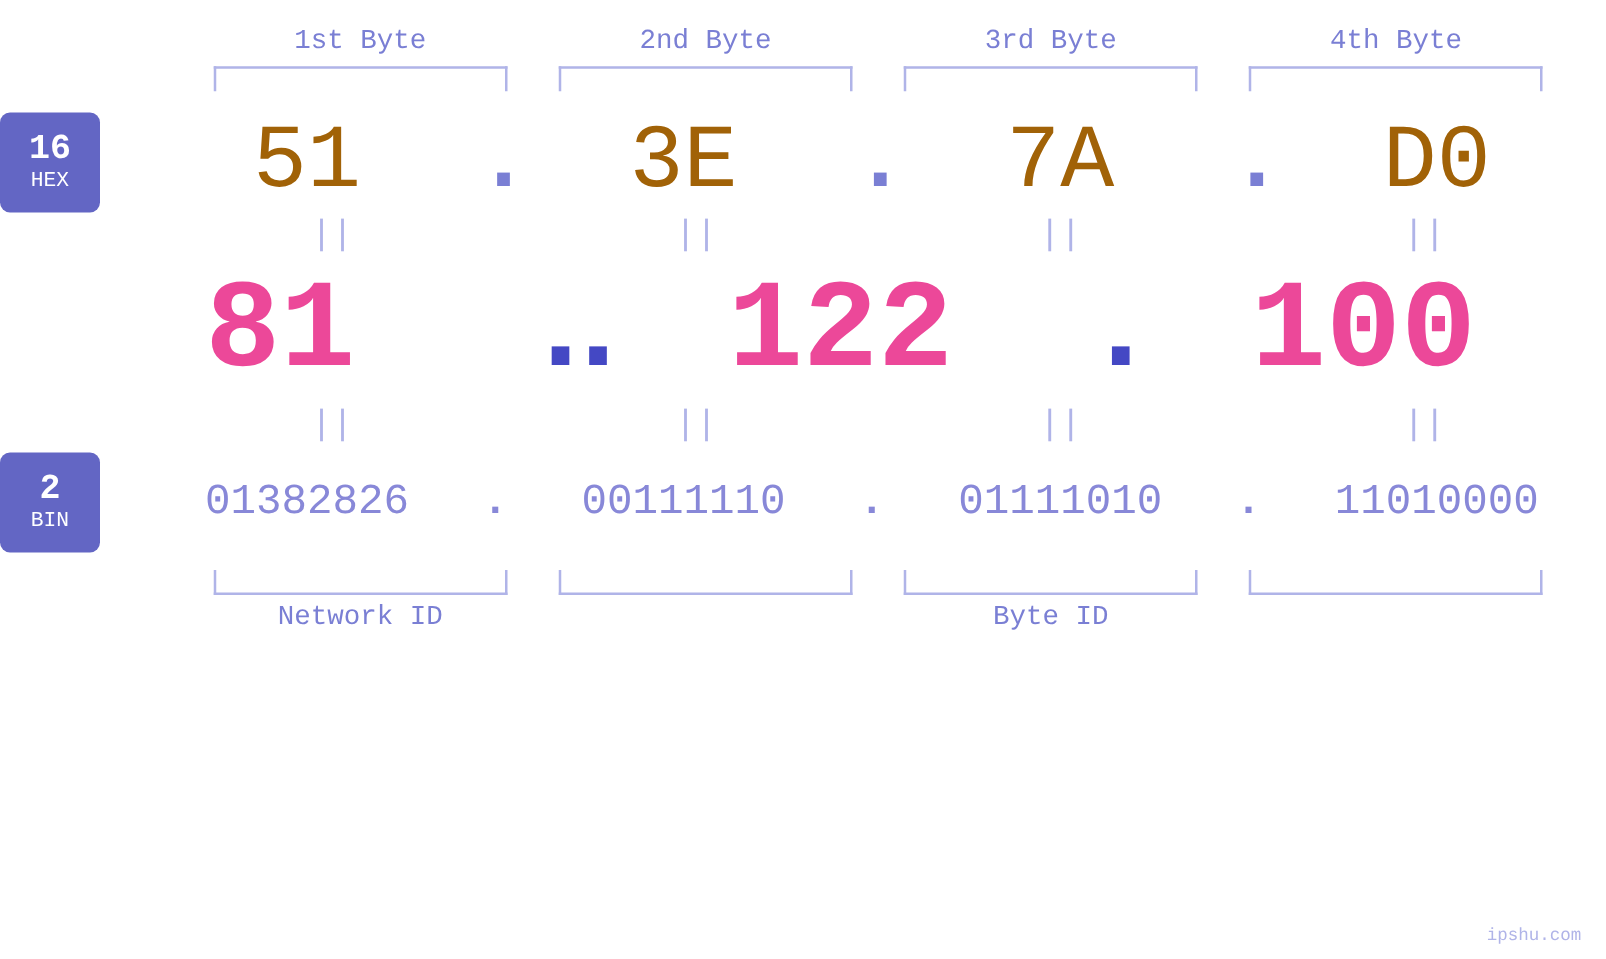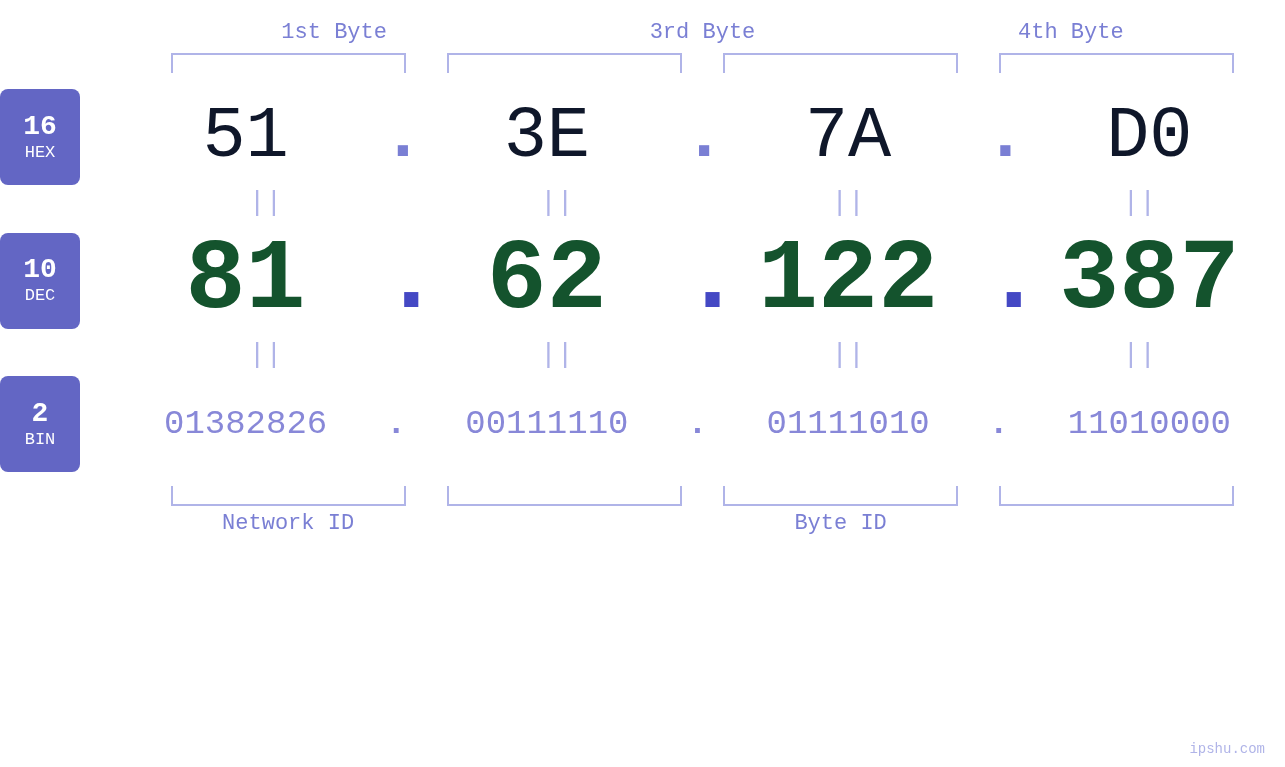--- a/index.html
+++ b/index.html
@@ -67,21 +67,21 @@
 
     
     .data-row {
       display: flex;
       align-items: center;
       position: relative;
     }
 
     .badge {
       width: 80px;
-      height: 96px;
+      height: 80px;
       background-color: #6366c4;
       border-radius: 8px;
       display: flex;
       flex-direction: column;
       align-items: center;
       justify-content: center;
       flex-shrink: 0;
     }
 
     .badge-number {
@@ -105,27 +105,27 @@
       margin-left: 30px;
     }
 
     .byte-value {
       flex: 1;
       text-align: center;
       font-family: 'Courier New', Courier, monospace;
     }
 
     .byte-value.hex {
-      color: #0f172a;
+      color: #a16207;
       font-size: 72px;
       font-weight: 300;
     }
 
     .byte-value.dec {
-      color: #14532d;
+      color: #ec4899;
       font-size: 100px;
       font-weight: 700;
     }
 
     .byte-value.bin {
       color: #8888d8;
       font-size: 34px;
       font-weight: 400;
     }
 
@@ -261,20 +261,21 @@
     
     .spacer-sm { height: 6px; }
   </style>
 </head>
 <body>
 
 <div class="main-container">
 
   <div class="header-row">
     <div class="byte-label">1st Byte</div>
+    <div class="byte-label">2nd Byte</div>
     <div class="byte-label">3rd Byte</div>
     <div class="byte-label">4th Byte</div>
   </div>
 
   <div class="bracket-row">
     <div class="bracket-cell">
       <div class="bracket-top"></div>
     </div>
     <div class="bracket-cell">
       <div class="bracket-top"></div>
@@ -306,32 +307,27 @@
   </div>
 
   <div class="equals-row">
     <div class="equals-cell">||</div>
     <div class="equals-cell">||</div>
     <div class="equals-cell">||</div>
     <div class="equals-cell">||</div>
   </div>
 
   <div class="data-row" style="margin-top:4px;">
-    <div class="badge">
-      <span class="badge-number">10</span>
-      <span class="badge-label">DEC</span>
-    </div>
     <div class="values-container">
       <div class="byte-value dec">81</div>
       <span class="dot dec">.</span>
-      <div class="byte-value dec">62</div>
       <span class="dot dec">.</span>
       <div class="byte-value dec">122</div>
       <span class="dot dec">.</span>
-      <div class="byte-value dec">387</div>
+      <div class="byte-value dec">100</div>
     </div>
   </div>
 
   <div class="equals-row">
     <div class="equals-cell">||</div>
     <div class="equals-cell">||</div>
     <div class="equals-cell">||</div>
     <div class="equals-cell">||</div>
   </div>
 

